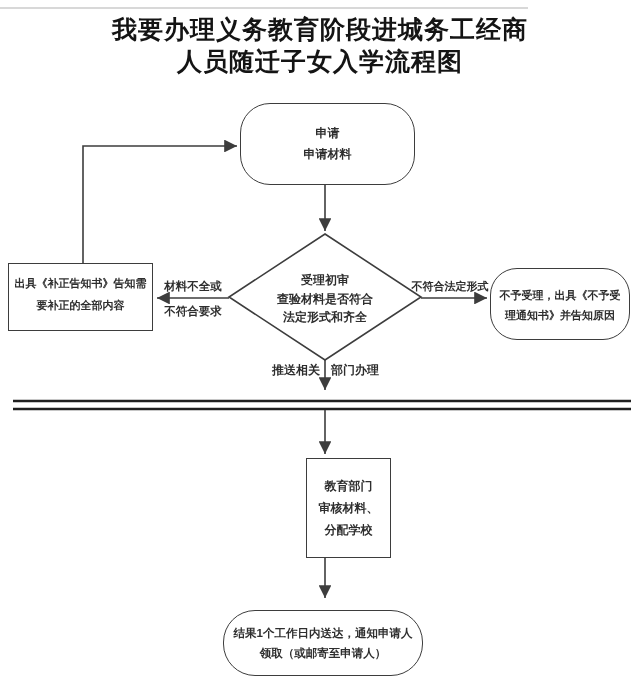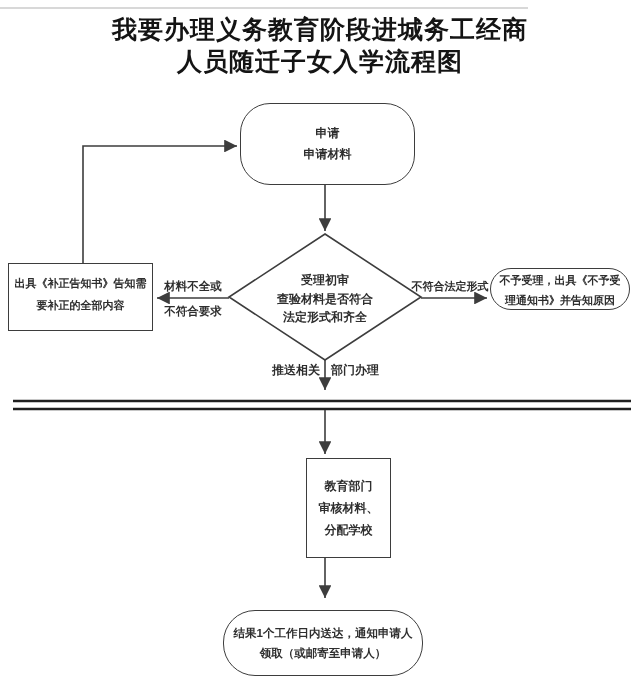--- a/index.html
+++ b/index.html
@@ -33,21 +33,21 @@
     background:#ffffff;
   }
   .stadium{border:1.6px solid var(--line);}
   .rect{border:1.6px solid var(--line);}
   .node-apply{left:240px;top:103px;width:175px;height:82px;border-radius:30px;
     font-size:12px;line-height:21px;}
   .node-decision-text{left:229px;top:271px;width:192px;height:56px;
     font-size:12px;line-height:18.5px;background:transparent;}
   .node-correction{left:8px;top:263px;width:145px;height:68px;
     justify-content:flex-start;padding-top:8px;font-size:11px;line-height:22px;}
-  .node-reject{left:490px;top:268px;width:140px;height:42px;border-radius:27px;
+  .node-reject{left:490px;top:268px;width:140px;height:72px;border-radius:27px;
     font-size:11px;line-height:20px;padding-top:1px;}
   .node-education{left:282px;top:458px;width:85px;height:100px;
     font-size:12px;line-height:22px;margin-left:24px;}
   .node-result{left:223px;top:602px;width:200px;height:66px;border-radius:32px;
     font-size:11.5px;line-height:20px;margin-top:8px;}
   .edge-label{
     position:absolute;color:var(--text);font-weight:bold;
     font-size:11.5px;line-height:13px;text-align:center;background:transparent;
   }
   .lbl-incomplete-1{left:158px;top:280px;width:70px;}

